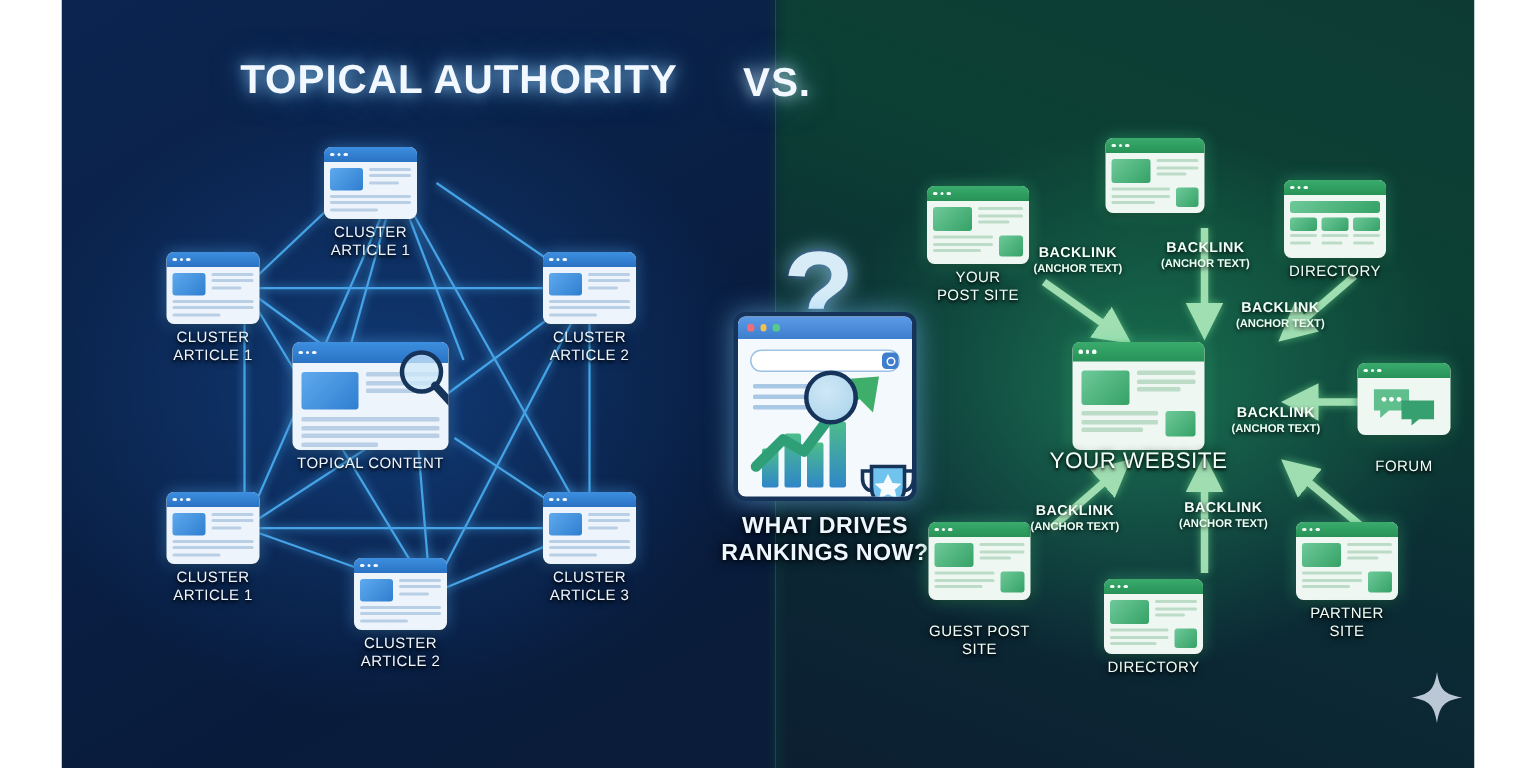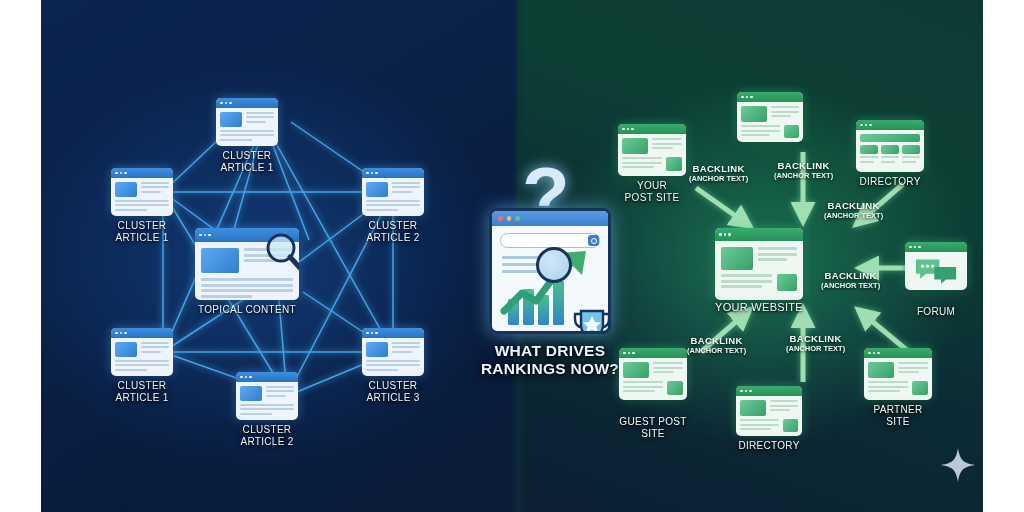--- a/index.html
+++ b/index.html
@@ -139,20 +139,22 @@
         <line x1="655" y1="188" x2="706" y2="224"></line>
         <line x1="762" y1="152" x2="762" y2="218"></line>
         <line x1="862" y1="184" x2="818" y2="222"></line>
         <line x1="898" y1="268" x2="822" y2="268"></line>
         <line x1="660" y1="352" x2="706" y2="312"></line>
         <line x1="762" y1="382" x2="762" y2="312"></line>
         <line x1="868" y1="352" x2="820" y2="312"></line>
       </g>
     </svg>
 
+    <div class="hd" id="hd-left">TOPICAL AUTHORITY</div>
+    <div class="hd" id="hd-vs">VS.</div>
 
     <div class="node" style="left:175px;top:98px;">
       <div class="card" style="width:62px;height:48px;">
         <div class="bar">
             <i class="dot"></i>
             <i class="dot"></i>
             <i class="dot"></i>
           </div>
         <div class="body">
           <div style="display:flex;gap:4px;">
@@ -578,21 +580,21 @@
           <div style="display:flex;gap:5px;margin-top:4px;">
             <div style="flex:1;">
                 <div class="ln" style="height:3px"></div>
                 <div class="ln" style="height:3px"></div>
                 <div class="ln" style="height:3px;width:80%"></div>
               </div>
             <div class="thumb" style="width:20px;height:17px;"></div>
           </div>
         </div>
       </div>
-      <div class="lbl g" style="top:74px;font-size:11px;width:160px;">YOUR WEBSITE</div>
+      <div class="lbl g" style="top:74px;font-size:15px;width:160px;">YOUR WEBSITE</div>
     </div>
 
     <div style="position:absolute;left:648px;top:163px;text-align:center;">
       <div style="font-size:9.5px;font-weight:bold;color:#f2fff8;letter-spacing:.3px;text-shadow:0 1px 3px rgba(0,0,0,.9);">BACKLINK</div>
       <div style="font-size:7.5px;font-weight:bold;color:#eafff3;text-shadow:0 1px 3px rgba(0,0,0,.9);">(ANCHOR TEXT)</div>
     </div>
     <div style="position:absolute;left:733px;top:160px;text-align:center;">
       <div style="font-size:9.5px;font-weight:bold;color:#f2fff8;letter-spacing:.3px;text-shadow:0 1px 3px rgba(0,0,0,.9);">BACKLINK</div>
       <div style="font-size:7.5px;font-weight:bold;color:#eafff3;text-shadow:0 1px 3px rgba(0,0,0,.9);">(ANCHOR TEXT)</div>
     </div>

